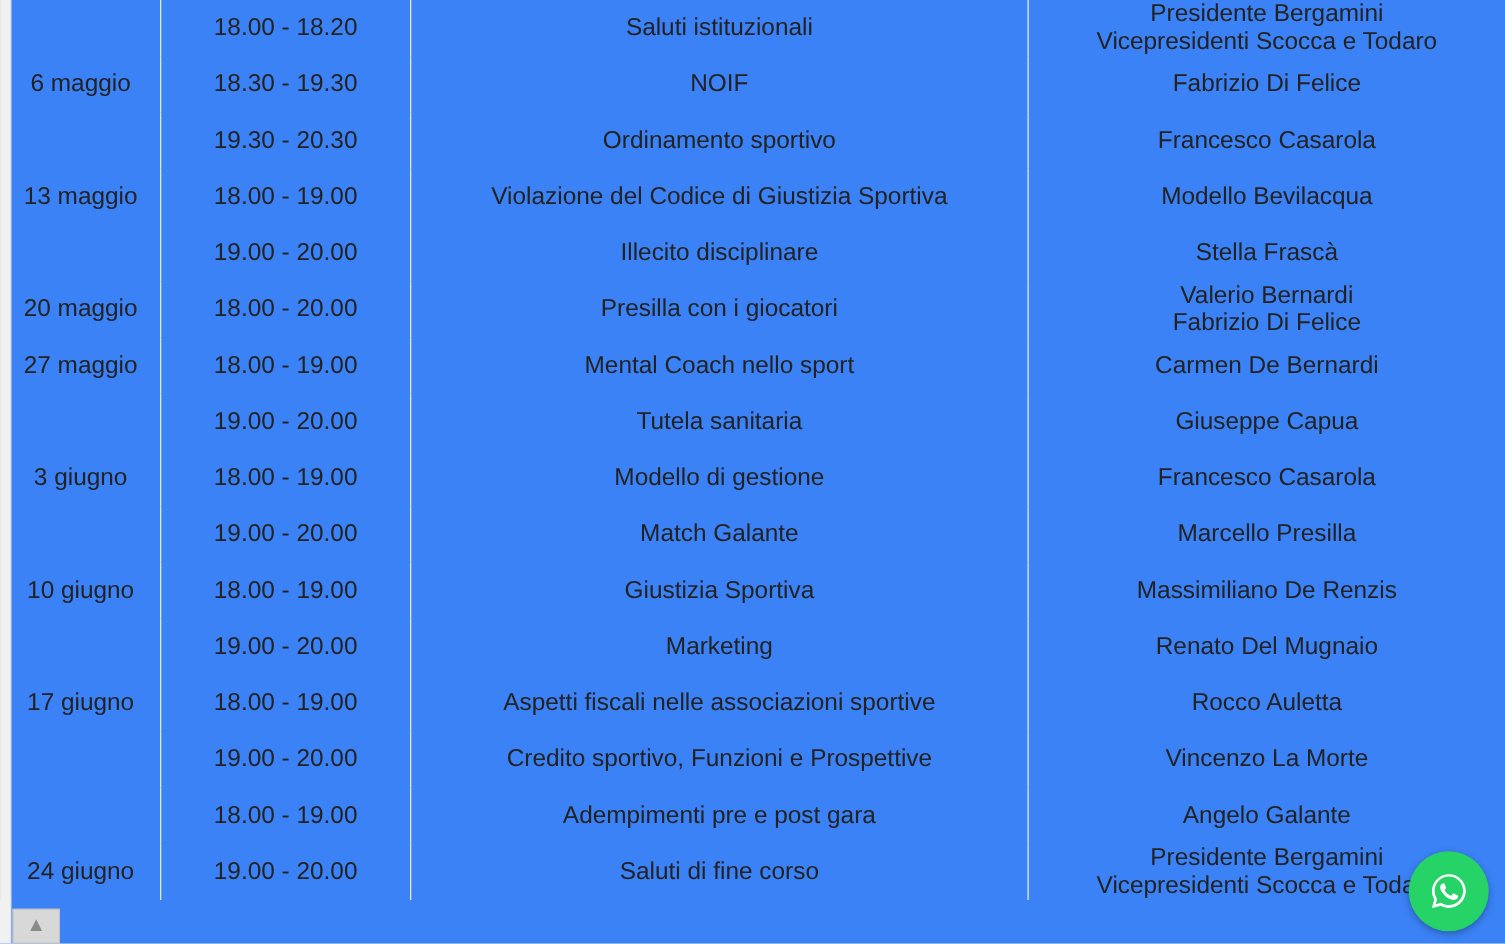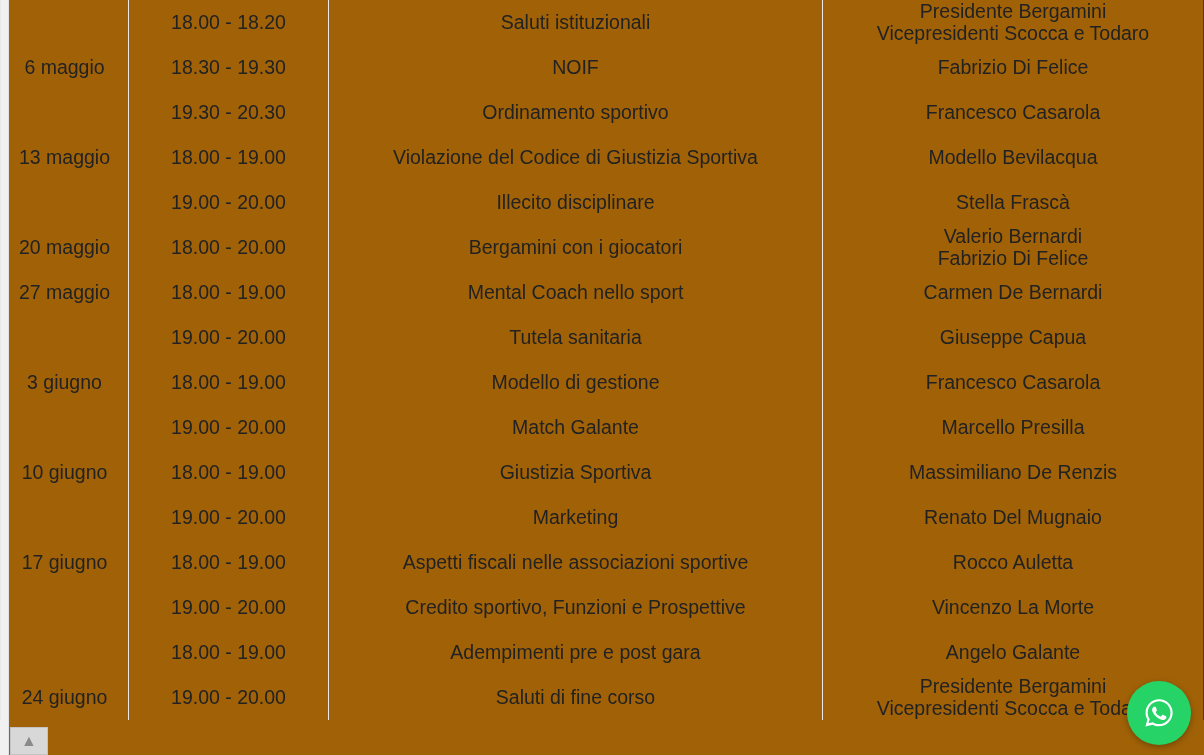--- a/index.html
+++ b/index.html
@@ -10,21 +10,21 @@
     height: 755px;
     overflow: hidden;
     background: #ffffff;
     font-family: "Liberation Sans", sans-serif;
   }
   #page {
     position: relative;
     width: 1204px;
     height: 755px;
     overflow: hidden;
-    background: #a16207;
+    background: #3b82f6;
   }
 
   
   .left-rail {
     position: absolute;
     left: 0; top: 0;
     width: 9px; height: 755px;
     background: #f1f1f1;
     border-right: 1px solid #e3e3e3;
   }
@@ -42,21 +42,21 @@
     text-align: center;
     color: #222222;
     font-size: 19.5px;
     line-height: 1.12;
     font-weight: 400;
     border-left: 1px solid #e9e9e9;
   }
   td.c-date   { width: 128px; }
   td.c-time   { width: 200px; }
   td.c-topic  { width: 494px; }
-  td.c-speaker{ width: 382px; border-right: 3px solid #701a75; }
+  td.c-speaker{ width: 382px; border-right: 1px solid #701a75; }
 
   tr.row { height: 45px; }
 
   td.c-date { border-left: 1px solid transparent; }
 
   .cell-lines span { display: block; }
 
   
   .whatsapp-fab {
     position: absolute;
@@ -143,21 +143,21 @@
         <td class="c-time">19.00 - 20.00</td>
         <td class="c-topic">Illecito disciplinare</td>
         <td class="c-speaker cell-lines">
           <span>Stella Frascà</span>
         </td>
       </tr>
 
       <tr class="row">
         <td class="c-date">20 maggio</td>
         <td class="c-time">18.00 - 20.00</td>
-        <td class="c-topic">Bergamini con i giocatori</td>
+        <td class="c-topic">Presilla con i giocatori</td>
         <td class="c-speaker cell-lines">
           <span>Valerio Bernardi</span>
           <span>Fabrizio Di Felice</span>
         </td>
       </tr>
 
       <tr class="row">
         <td class="c-date">27 maggio</td>
         <td class="c-time">18.00 - 19.00</td>
         <td class="c-topic">Mental Coach nello sport</td>

